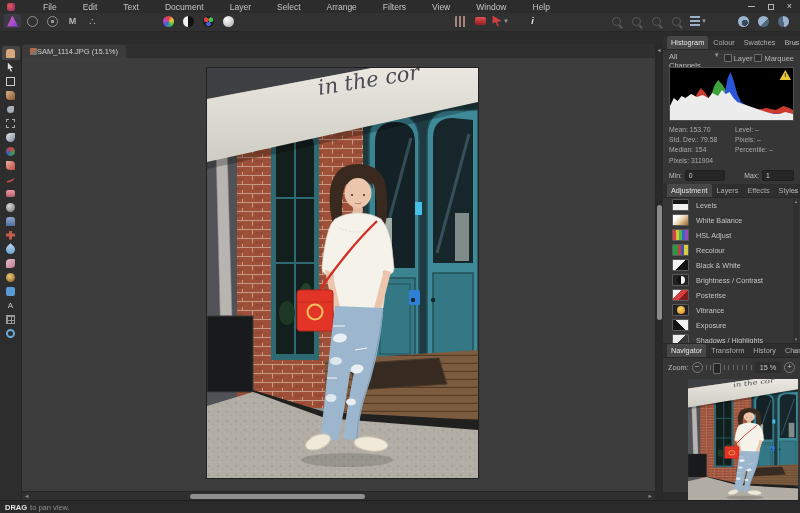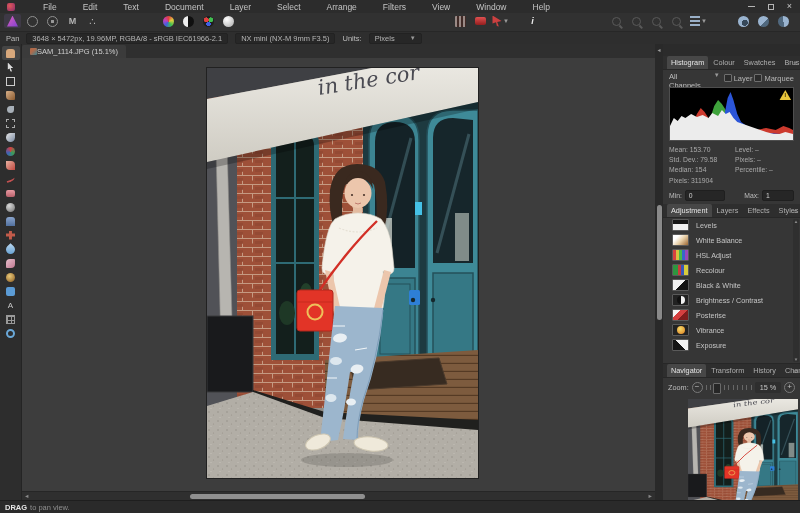--- a/index.html
+++ b/index.html
@@ -78,21 +78,21 @@
   .canvas{position:absolute;left:22px;top:58px;width:633px;height:433px;background:#3d3d3d;overflow:hidden;}
   .photo{position:absolute;left:185px;top:10px;width:271px;height:410px;box-shadow:0 0 0 1px rgba(0,0,0,.45);}
   .photo svg{display:block;}
   .vdiv{position:absolute;left:655px;top:44px;width:8px;height:456px;background:#292929;z-index:5;}
   .vcollapse{position:absolute;left:0;top:3px;width:8px;text-align:center;font-size:5px;color:#9a9a9a;}
   .vthumb{position:absolute;left:1.5px;top:161px;width:5px;height:115px;border-radius:3px;background:#8a8a8a;}
   .hscroll{position:absolute;left:22px;top:491px;width:633px;height:9px;background:#2f2f2f;border-top:1px solid #262626;z-index:5;}
   .hthumb{position:absolute;left:168px;top:2px;width:175px;height:5px;border-radius:3px;background:#8f8f8f;}
   .harrow{position:absolute;top:1px;font-size:5.5px;color:#8a8a8a;line-height:7px;}
   
-  .rpanel{position:absolute;left:663px;top:56px;width:137px;height:456px;background:#363636;font-size:7.5px;color:#bdbdbd;z-index:5;}
+  .rpanel{position:absolute;left:663px;top:36px;width:137px;height:456px;background:#363636;font-size:7.5px;color:#bdbdbd;z-index:5;}
   .sect-tabs{display:flex;align-items:flex-end;height:14px;background:#2e2e2e;border-bottom:1px solid #272727;padding-left:4px;gap:1px;position:relative;box-sizing:border-box;}
   .ptab{padding:2px 4px 2px;border-radius:2px 2px 0 0;color:#aeaeae;white-space:nowrap;font-size:7.3px;}
   .ptab.active{background:#474747;color:#e4e4e4;}
   .pmenu{position:absolute;right:3px;top:4px;color:#9a9a9a;font-size:7px;line-height:7px;}
   .hctl{display:flex;gap:4px;padding:2px 6px;height:12px;}
   .ddcaret{font-size:6px;color:#9a9a9a;margin-left:4px;}
   .cbwrap{display:flex;align-items:center;gap:2px;margin-left:auto;}
   .cb{width:6px;height:6px;border:1px solid #6e6e6e;background:#2b2b2b;border-radius:1px;flex:none;}
   .cblabel{color:#b5b5b5;}
   .histbox{margin:1px 6px 0;height:52px;background:#000;border:1px solid #4e4e4e;position:relative;}
@@ -231,30 +231,20 @@
         </div>
         <div class="tbtn">
           <div class="ic ic-assistant"></div>
         </div>
         <div class="tbtn">
           <div class="ic ic-settings"></div>
         </div>
       </div>
   </div>
 
-  <div class="contextbar">
-    <span>Pan</span>
-    <span class="cfield">3648 × 5472px, 19.96MP, RGBA/8 - sRGB IEC61966-2.1</span>
-    <span class="cfield">NX mini (NX-M 9mm F3.5)</span>
-    <span>Units:</span>
-    <span class="cfield cdd">
-      <span>Pixels</span>
-      <span class="caret">▼</span>
-    </span>
-  </div>
 
   <div class="tabrow">
     <div class="doctab">
       <div class="doctab-thumb"></div>
       <span>SAM_1114.JPG (15.1%)</span>
     </div>
   </div>
 
   <div class="toolbox" id="toolbox">
       <div class="tool active">
@@ -538,20 +528,24 @@
           <div class="alabel">Posterise</div>
         </div>
         <div class="arow">
           <div class="aicon ai-vibrance-icon"></div>
           <div class="alabel">Vibrance</div>
         </div>
         <div class="arow">
           <div class="aicon ai-exposure-icon"></div>
           <div class="alabel">Exposure</div>
         </div>
+        <div class="arow">
+          <div class="aicon ai-shadows-highlights-icon"></div>
+          <div class="alabel">Shadows / Highlights</div>
+        </div>
         <div class="ascroll">
           <span>▲</span>
           <span>▼</span>
         </div>
       </div>
 
     <div class="sect-tabs" id="navtabs">
         <div class="ptab active">Navigator</div>
         <div class="ptab">Transform</div>
         <div class="ptab">History</div>

